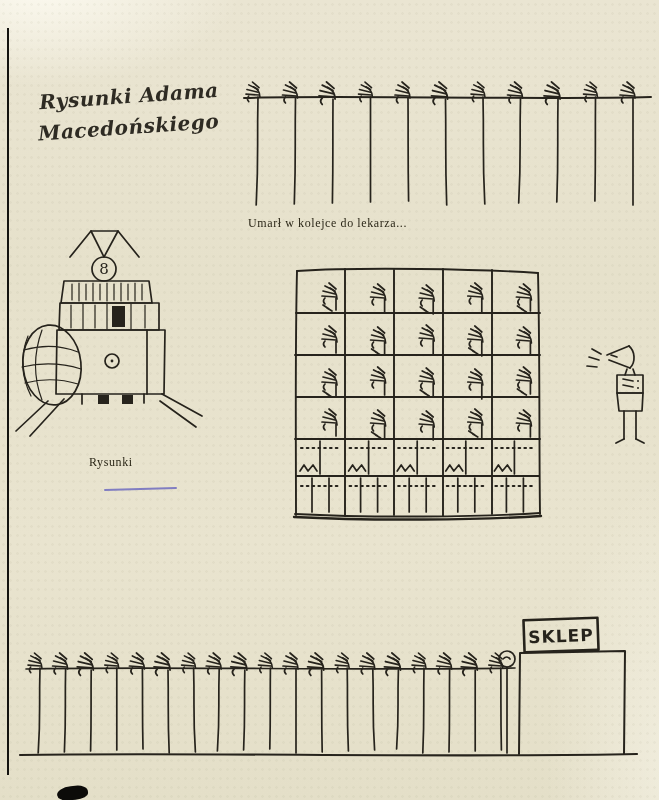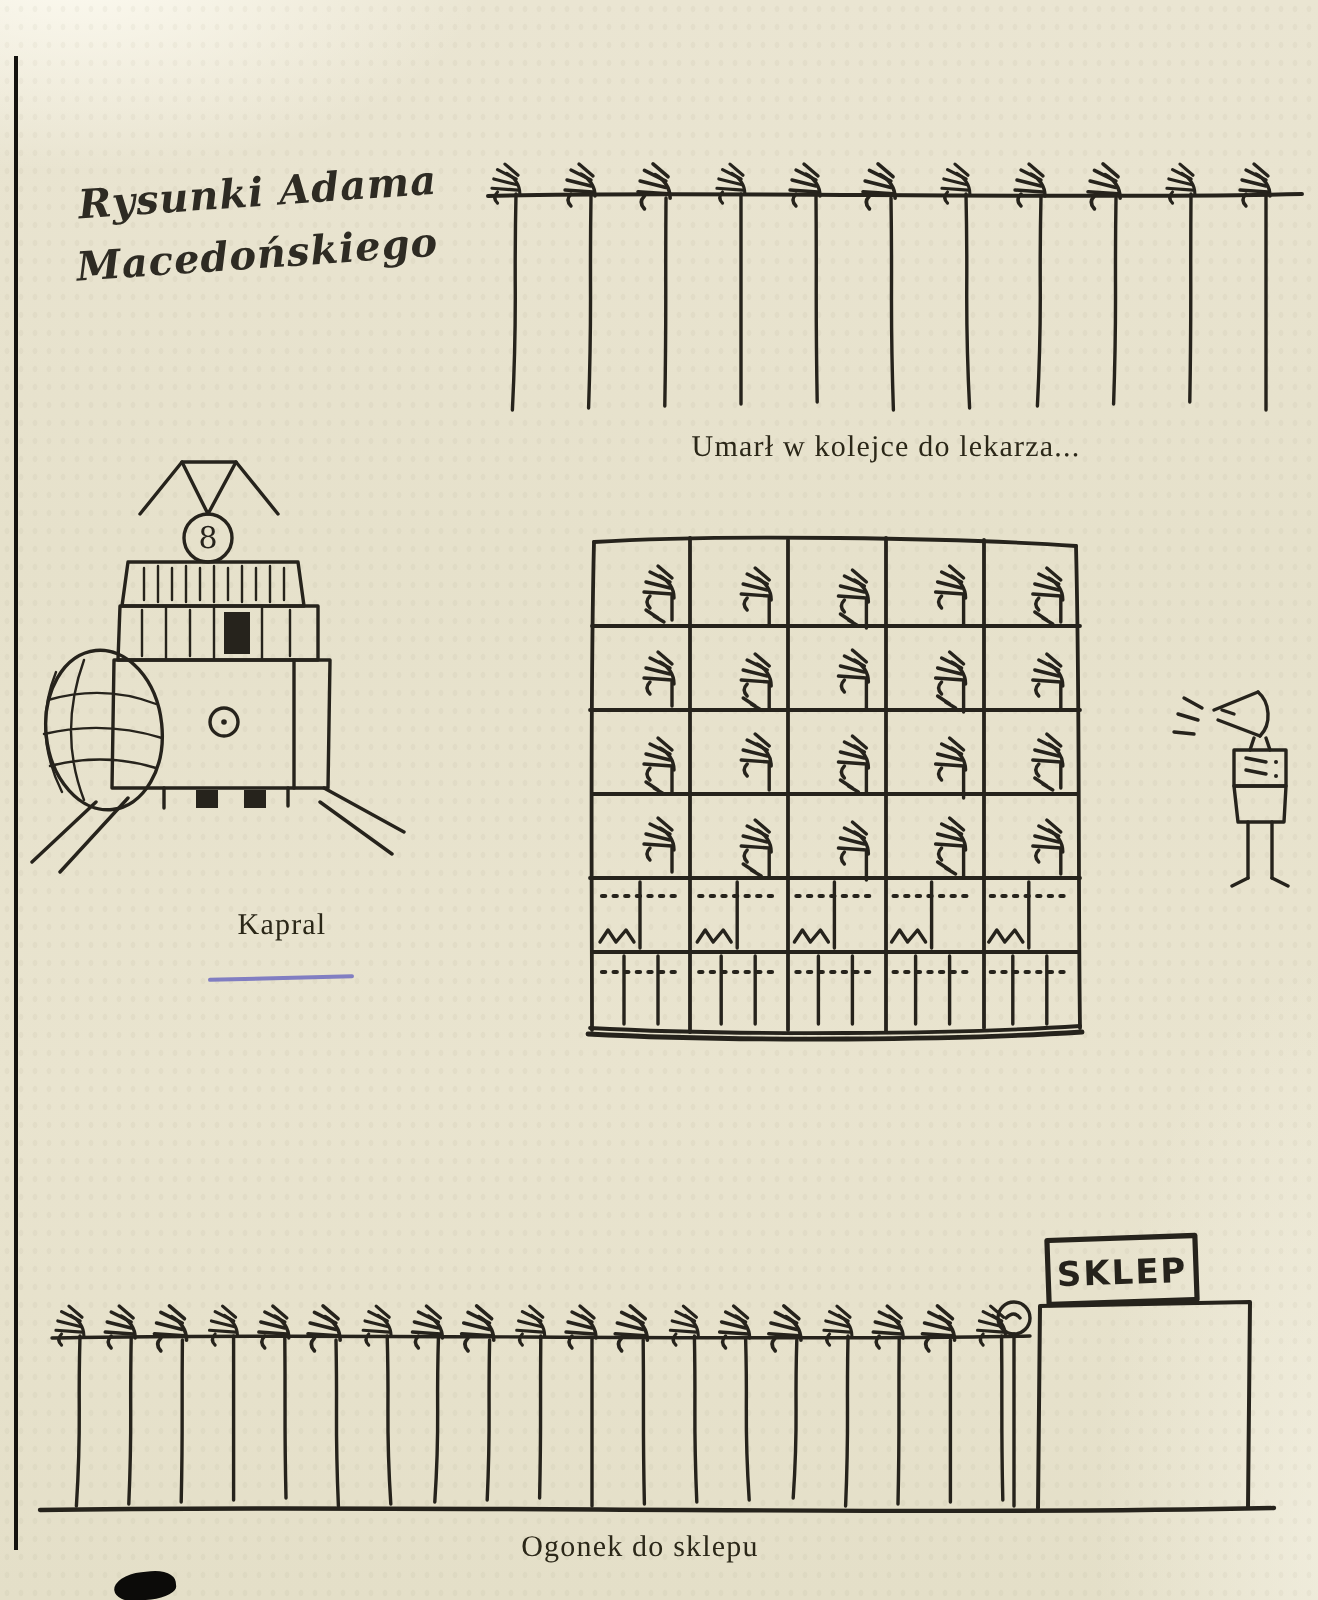--- a/index.html
+++ b/index.html
@@ -20,23 +20,23 @@
     background-size:7px 9px,auto,auto,auto;
   }
   .left-rule{position:absolute;left:7px;top:28px;width:2px;height:747px;background:#14130f;}
   .credit{
     position:absolute;left:40px;top:84px;transform:rotate(-4deg);
     font-family:"DejaVu Serif","Liberation Serif",serif;font-style:italic;font-weight:600;
     font-size:20px;color:#2e2b23;letter-spacing:.5px;white-space:nowrap;
   }
   .credit .l2{margin-top:7px;margin-left:-3px;}
   .caption{
-    position:absolute;text-align:center;
+    position:absolute;
     font-family:"Liberation Serif","DejaVu Serif",serif;
-    font-size:15px;color:#2b2718;letter-spacing:.6px;white-space:nowrap;
+    font-size:12px;color:#2b2718;letter-spacing:.6px;white-space:nowrap;
   }
   .cap-doctor{left:248px;top:216px;width:390px;}
   .cap-tram{left:89px;top:455px;width:104px;}
   .cap-barracks{left:293px;top:533px;width:250px;}
   .cap-shop{left:168px;top:766px;width:304px;}
   .pen-line{position:absolute;left:104px;top:488px;width:73px;height:2px;background:var(--pen);
     border-radius:2px;transform:rotate(-1.5deg);opacity:.85;}
   .ink-blob{position:absolute;left:57px;top:786px;width:31px;height:14px;background:#0c0b09;
     border-radius:60% 50% 55% 45%/70% 60% 50% 60%;transform:rotate(-6deg);}
   svg.art{position:absolute;color:var(--ink);overflow:visible;}
@@ -131,21 +131,21 @@
       </g>
       <g>
         <rect x="86" y="169" width="11" height="9" fill="currentColor" stroke="none"></rect>
         <rect x="110" y="169" width="11" height="9" fill="currentColor" stroke="none"></rect>
         <path d="M70,168 V178 M132,168 V177"></path>
       </g>
       <path d="M36,175 L4,205 M52,173 L18,210 M150,168 L190,190 M148,175 L184,201"></path>
     </g>
     <text x="92" y="48" class="tram-num">8</text>
   </svg>
-  <div class="caption cap-tram">Kapral</div>
+  <div class="caption cap-tram">Rysunki</div>
   <div class="pen-line"></div>
 
   <svg class="art art-barracks" width="255" height="265" viewBox="0 0 255 265">
     <g fill="none" stroke="currentColor" stroke-linecap="round" stroke-linejoin="round" stroke-width="1.7">
       <g id="barracks-grid" stroke-width="1.9">
         <path d="M7,7 C70,3 190,5 248,9"></path>
         <path d="M6,49 H250 M5,91 H250 M6,133 H249 M5,175 H250 M6,212 H249"></path>
         <path d="M5,250 C80,254 190,253 250,249"></path>
         <path d="M4,253 C80,257 190,256 251,252" stroke-width="2.4"></path>
         <path d="M7,7 C5,90 6,180 6,251"></path>
@@ -305,16 +305,15 @@
         <path d="M485,52 q4,-4 7,0 M489,60 V146"></path>
       </g>
       <path stroke-width="2.2" d="M2,148 C160,145 440,151 619,147"></path>
       <path stroke-width="2" d="M501,147 L502,46 L607,44 L606,147"></path>
       <g transform="rotate(-2 543 28)">
         <rect x="506" y="12" width="74" height="32" stroke-width="2.6"></rect>
         <text x="543" y="35" class="sign-text">SKLEP</text>
       </g>
     </g>
   </svg>
-  <div class="caption cap-shop">Ogonek do sklepu</div>
 
   <div class="ink-blob"></div>
 </div>
 
 </body></html>

